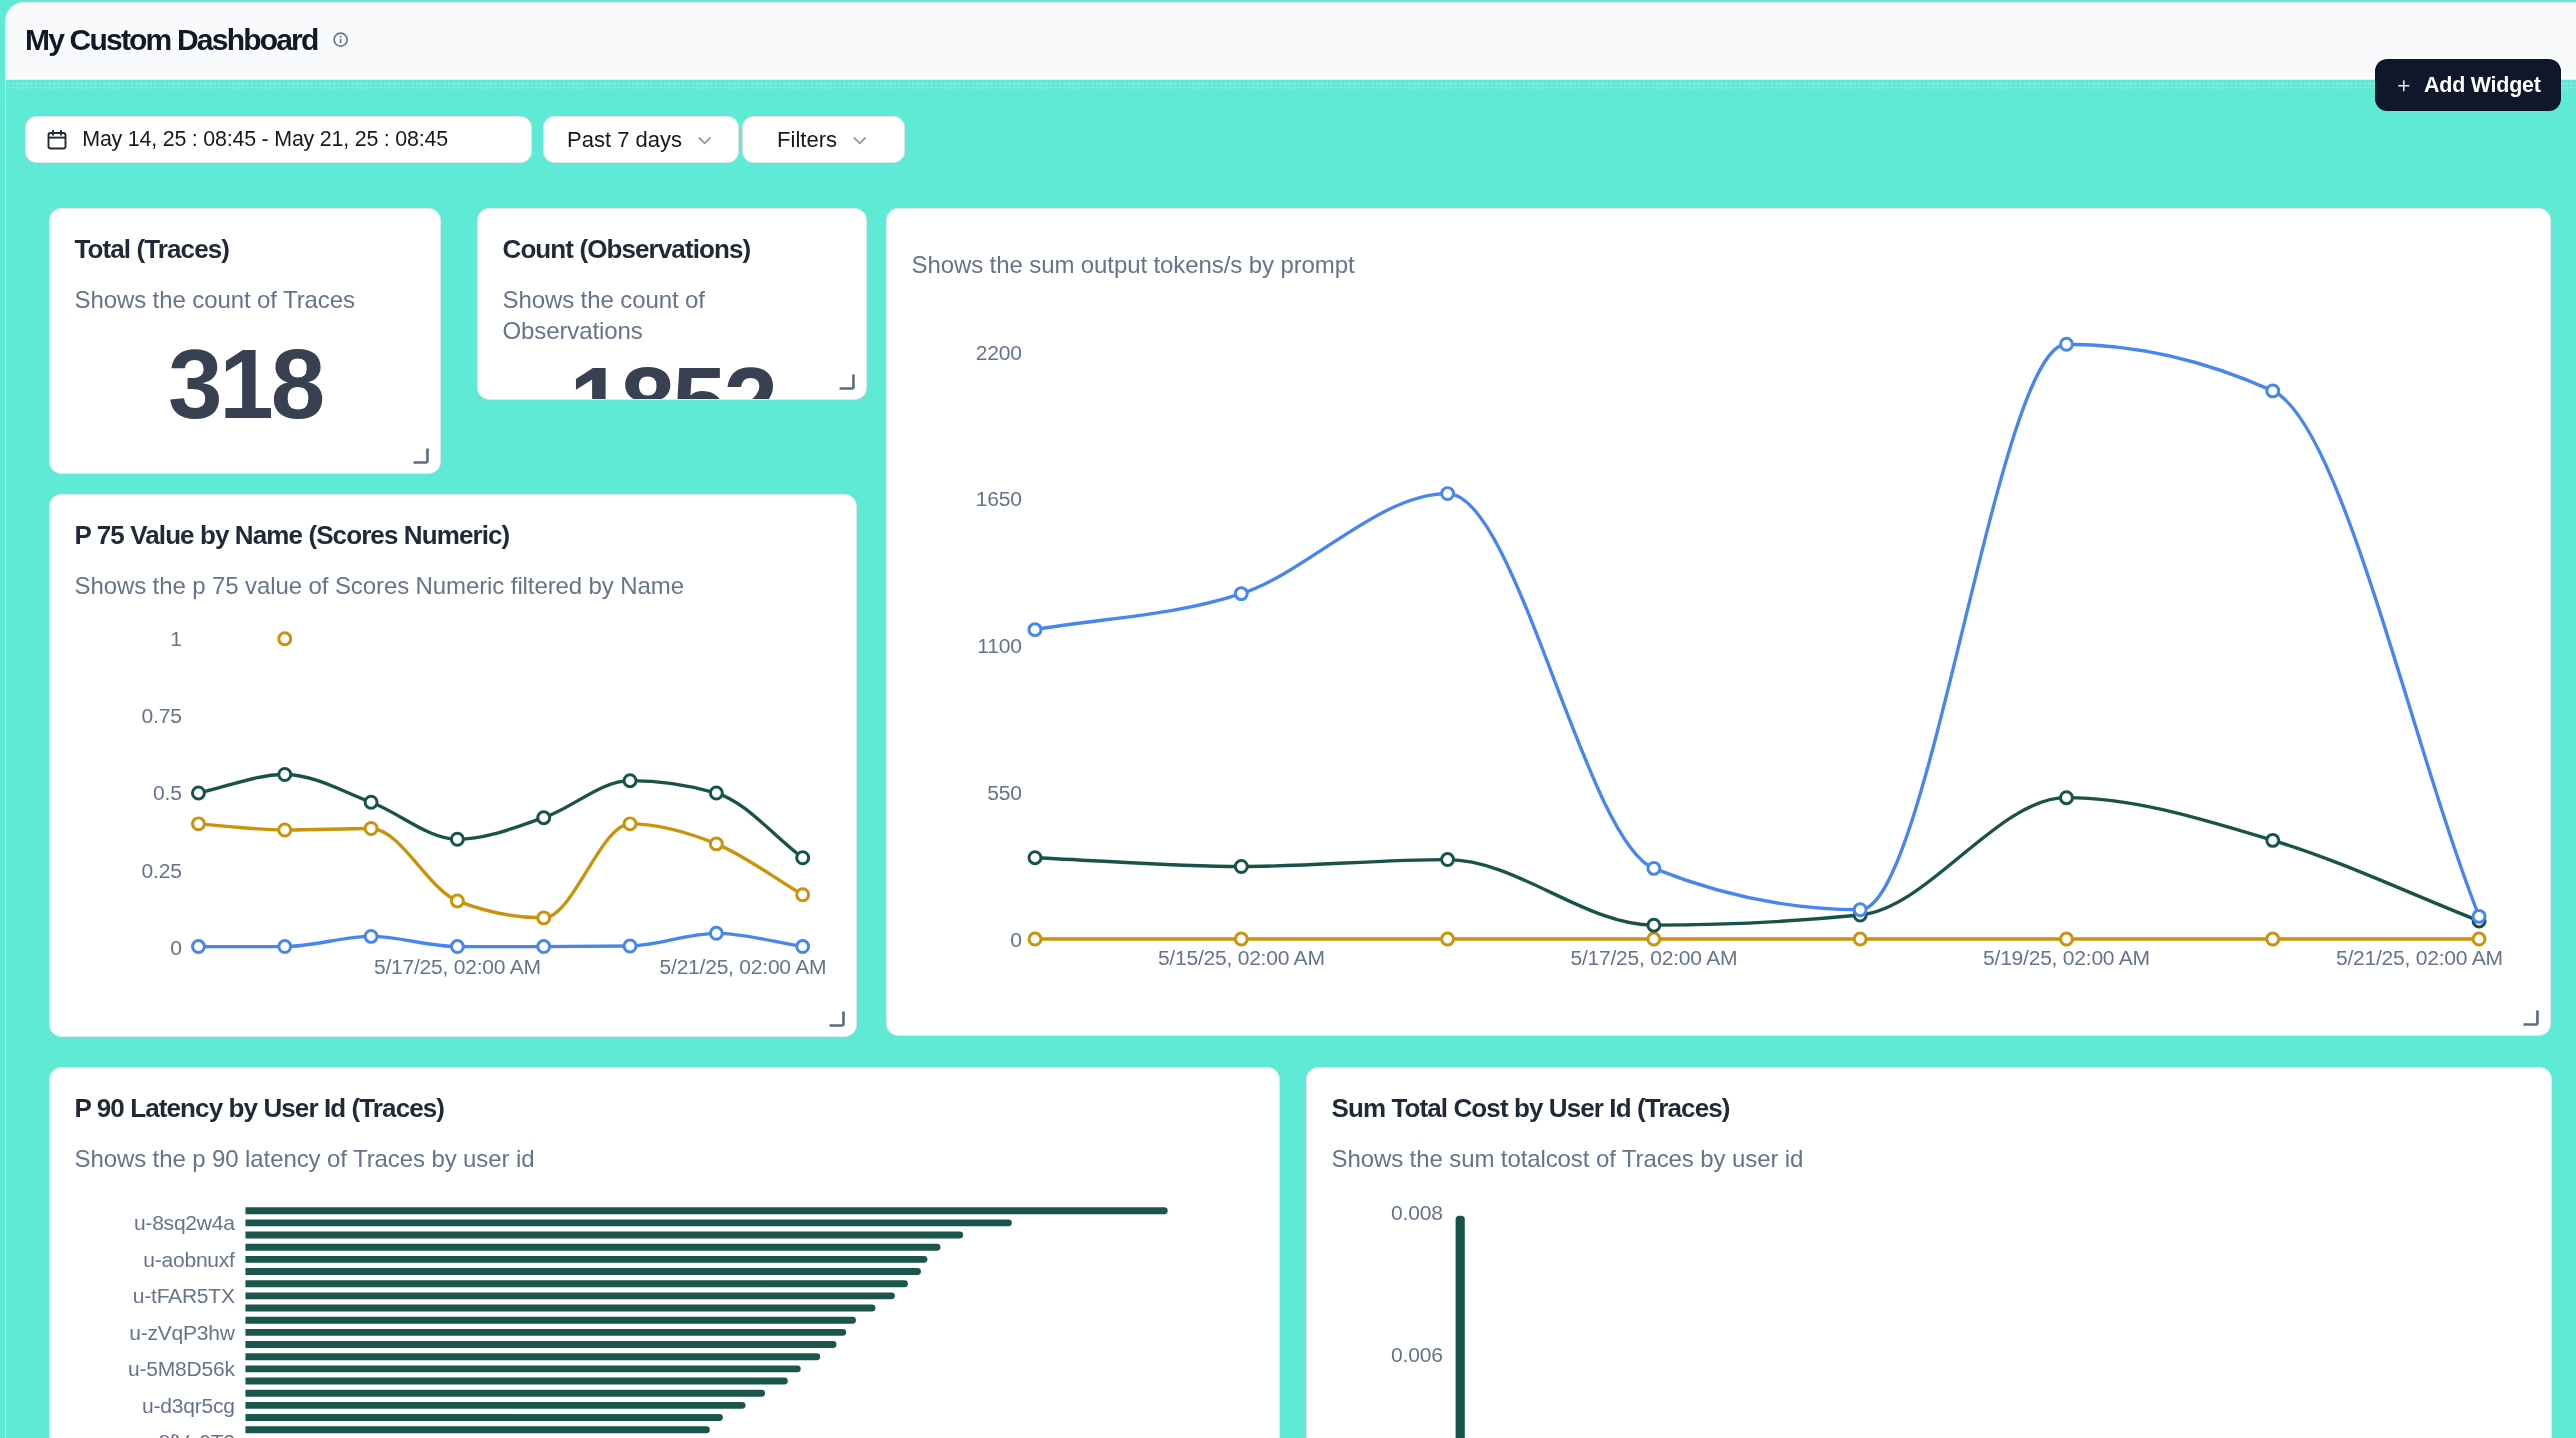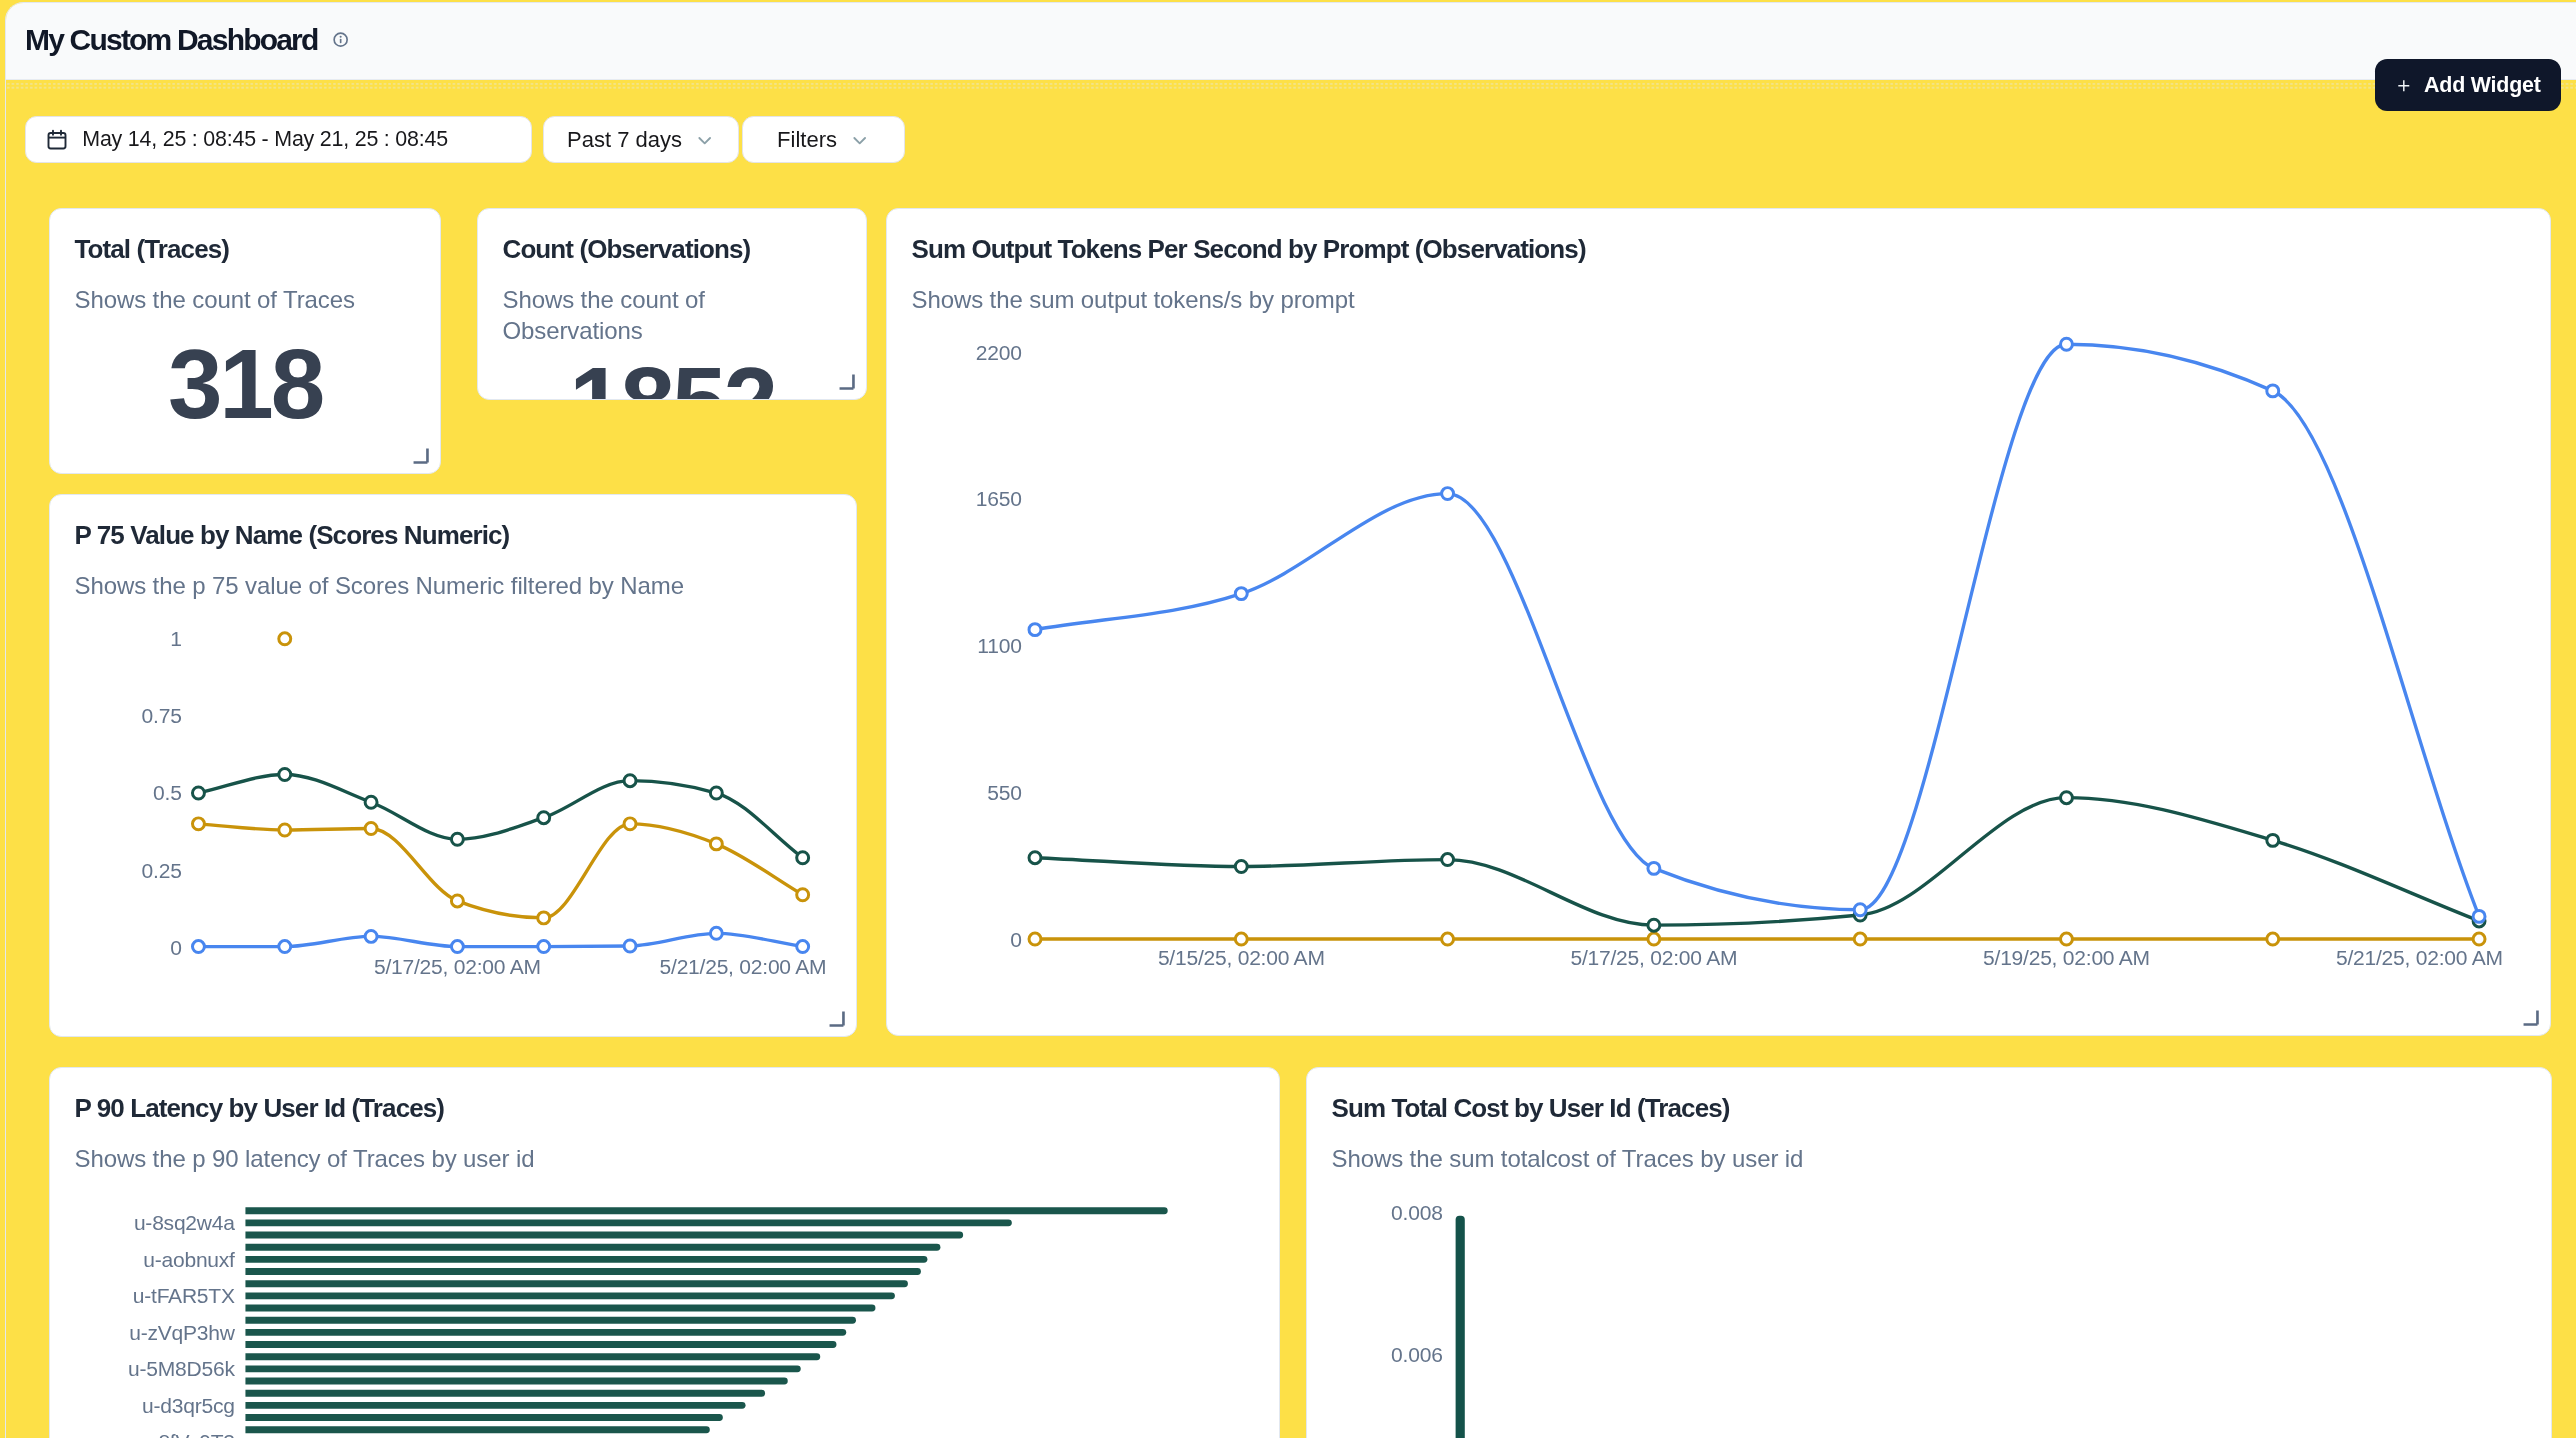--- a/index.html
+++ b/index.html
@@ -1,18 +1,18 @@
 <!DOCTYPE html>
 <html style="font-size:12.2px"><head>
 <meta charset="utf-8">
 <style>
   * { margin:0; padding:0; box-sizing:border-box; }
   html,body { width:2576px; height:1439px; overflow:hidden; background:#ffffff;
               font-family:"Liberation Sans", sans-serif; }
-  .stage { position:absolute; left:0; top:0; width:2576px; height:1439px; background:#fde047; }
+  .stage { position:absolute; left:0; top:0; width:2576px; height:1439px; background:#5eead4; }
 
   
   .shell { position:absolute; left:4.6px; top:2.3px; right:0; height:1760px;
            border-left:1.5px solid #e3e8ef; border-top:1.5px solid #e3e8ef;
            border-top-left-radius:18.4px; overflow:hidden; }
   .header-band { position:absolute; top:0; left:0; right:0; height:77px;
                  background:#f9fafb; border-bottom:1.5px solid #e7ebf1; }
   .dots-strip { position:absolute; top:79px; left:0; right:0; height:7.7px;
                 background-image:radial-gradient(circle,#e2e8f0 1px,transparent 1.2px);
                 background-size:4.6px 3.8px; opacity:.4; }
@@ -119,21 +119,20 @@
       <div class="card-sub">Shows the count of Observations</div>
       <div class="metric">1852</div>
     </div>
     <svg class="resize-handle" viewBox="0 0 22 22" fill="none">
       <path d="M2 20h18M20 20V2" stroke="#5b6b84" stroke-width="3.4"></path>
     </svg>
   </div>
 
   <div class="card card-tokens">
     <div class="card-inner">
-      <div class="card-title">Sum Output Tokens Per Second by Prompt (Observations)</div>
       <div class="card-sub">Shows the sum output tokens/s by prompt</div>
     </div>
     <div class="chart-box">
         <svg width="1662" height="825" viewBox="0 0 2172 1078">
           <text x="176" y="954" text-anchor="end" dominant-baseline="central" font-size="27.5" fill="#64748b" letter-spacing="-0.3px" font-family="Liberation Sans, sans-serif">0</text>
           <text x="176" y="762.27" text-anchor="end" dominant-baseline="central" font-size="27.5" fill="#64748b" letter-spacing="-0.3px" font-family="Liberation Sans, sans-serif">550</text>
           <text x="176" y="570.54" text-anchor="end" dominant-baseline="central" font-size="27.5" fill="#64748b" letter-spacing="-0.3px" font-family="Liberation Sans, sans-serif">1100</text>
           <text x="176" y="378.80999999999995" text-anchor="end" dominant-baseline="central" font-size="27.5" fill="#64748b" letter-spacing="-0.3px" font-family="Liberation Sans, sans-serif">1650</text>
           <text x="176" y="187.07999999999993" text-anchor="end" dominant-baseline="central" font-size="27.5" fill="#64748b" letter-spacing="-0.3px" font-family="Liberation Sans, sans-serif">2200</text>
           <text x="463" y="978" text-anchor="middle" dominant-baseline="central" font-size="27.5" fill="#64748b" letter-spacing="-0.3px" font-family="Liberation Sans, sans-serif">5/15/25, 02:00 AM</text>

